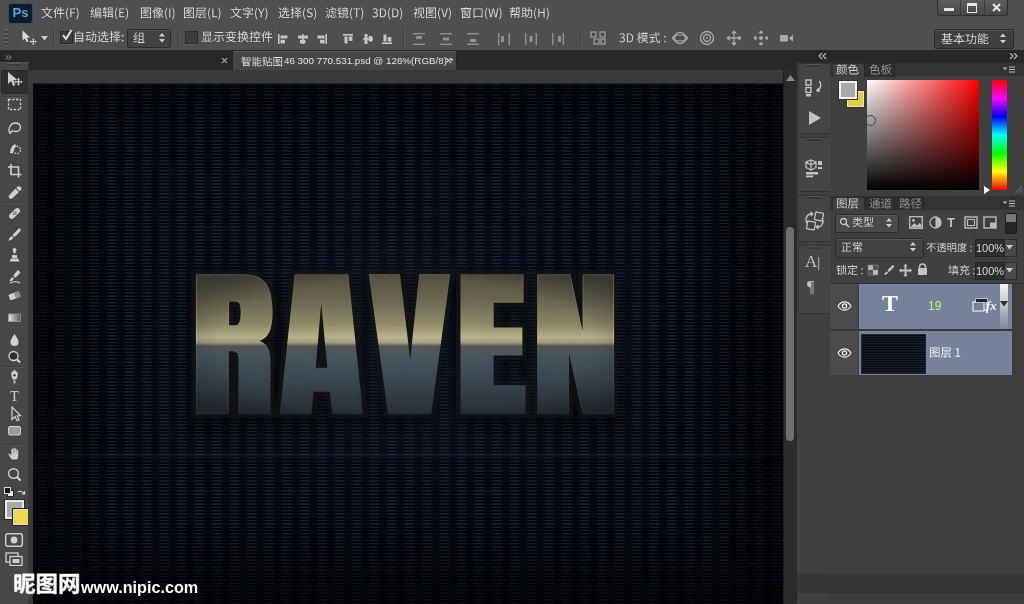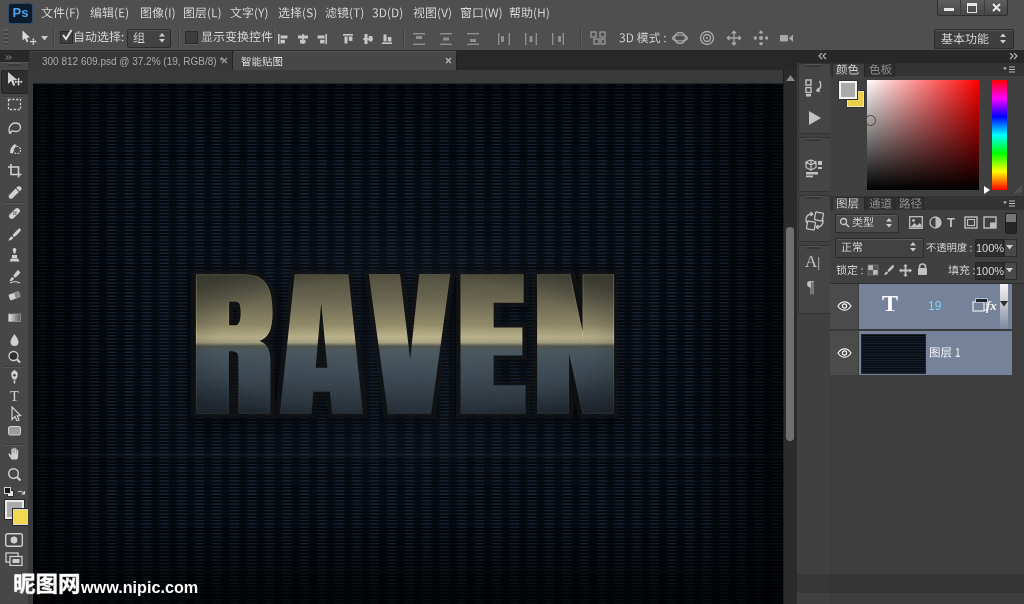--- a/index.html
+++ b/index.html
@@ -213,33 +213,30 @@
 <svg style="position:absolute;left:941.0px;top:29.8px;overflow:visible" width="48.0" height="17.4" viewBox="0 -13.2 48.0 17.4">
       <path d="M1.1 -8.9H10.9V-8.2H1.1ZM1.5 -0.1H10.6V0.6H1.5ZM3.5 -7.4H8.5V-6.7H3.5ZM3.5 -5.8H8.5V-5.2H3.5ZM0.6 -4.3H11.5V-3.5H0.6ZM3.1 -2.1H9.0V-1.4H3.1ZM2.9 -10.1H3.8V-3.9H2.9ZM8.2 -10.1H9.1V-3.9H8.2ZM5.5 -3.2H6.4V0.3H5.5ZM3.6 -4.1 4.3 -3.8Q4.0 -3.2 3.4 -2.6Q2.9 -2.1 2.3 -1.6Q1.7 -1.1 1.0 -0.8Q1.0 -0.9 0.9 -1.1Q0.7 -1.2 0.6 -1.3Q0.5 -1.5 0.4 -1.5Q1.0 -1.8 1.6 -2.2Q2.2 -2.6 2.7 -3.1Q3.2 -3.6 3.6 -4.1ZM8.5 -4.1Q8.8 -3.6 9.3 -3.1Q9.8 -2.7 10.4 -2.3Q11.0 -1.9 11.6 -1.7Q11.5 -1.6 11.4 -1.5Q11.3 -1.4 11.2 -1.2Q11.1 -1.1 11.0 -1.0Q10.4 -1.3 9.8 -1.7Q9.1 -2.1 8.6 -2.7Q8.1 -3.2 7.8 -3.8Z M12.8 -7.5H23.2V-6.6H12.8ZM14.7 -2.2H21.3V-1.3H14.7ZM17.5 -10.1H18.5V1.0H17.5ZM16.6 -7.2 17.5 -7.0Q17.0 -5.7 16.3 -4.6Q15.7 -3.5 14.8 -2.5Q14.0 -1.6 13.1 -0.9Q13.0 -1.1 12.9 -1.2Q12.8 -1.3 12.7 -1.5Q12.6 -1.6 12.4 -1.7Q13.3 -2.2 14.1 -3.1Q14.9 -4.0 15.6 -5.0Q16.2 -6.1 16.6 -7.2ZM19.3 -7.2Q19.7 -6.1 20.4 -5.0Q21.0 -4.0 21.8 -3.1Q22.7 -2.3 23.6 -1.8Q23.5 -1.7 23.3 -1.5Q23.2 -1.4 23.1 -1.2Q23.0 -1.1 22.9 -1.0Q21.9 -1.6 21.1 -2.5Q20.3 -3.4 19.6 -4.6Q18.9 -5.7 18.5 -7.0Z M24.6 -8.7H29.0V-7.8H24.6ZM29.1 -7.3H34.8V-6.5H29.1ZM26.4 -8.3H27.3V-2.3H26.4ZM34.4 -7.3H35.3Q35.3 -7.3 35.3 -7.2Q35.3 -7.2 35.3 -7.1Q35.3 -6.9 35.3 -6.9Q35.2 -5.0 35.1 -3.7Q35.1 -2.4 35.0 -1.6Q34.9 -0.8 34.8 -0.3Q34.6 0.2 34.5 0.4Q34.3 0.6 34.1 0.7Q33.8 0.8 33.5 0.8Q33.2 0.9 32.8 0.9Q32.3 0.9 31.8 0.8Q31.8 0.6 31.7 0.4Q31.6 0.1 31.5 -0.1Q32.0 -0.0 32.5 -0.0Q33.0 0.0 33.2 0.0Q33.3 0.0 33.5 -0.0Q33.6 -0.1 33.7 -0.2Q33.8 -0.3 33.9 -0.8Q34.0 -1.2 34.1 -2.0Q34.2 -2.8 34.3 -4.1Q34.3 -5.4 34.4 -7.1ZM24.5 -2.2Q25.0 -2.3 25.8 -2.5Q26.6 -2.7 27.5 -2.9Q28.3 -3.2 29.2 -3.4L29.3 -2.6Q28.1 -2.2 26.9 -1.9Q25.6 -1.5 24.7 -1.3ZM31.2 -9.9H32.1Q32.1 -8.5 32.0 -7.2Q32.0 -5.9 31.8 -4.7Q31.6 -3.5 31.2 -2.4Q30.8 -1.4 30.1 -0.5Q29.4 0.3 28.3 1.0Q28.3 0.9 28.2 0.7Q28.1 0.6 27.9 0.5Q27.8 0.3 27.7 0.3Q28.7 -0.3 29.4 -1.1Q30.1 -1.9 30.4 -2.9Q30.8 -3.8 30.9 -5.0Q31.1 -6.1 31.1 -7.3Q31.2 -8.6 31.2 -9.9Z M37.2 -5.8H41.0V-5.0H38.0V0.9H37.2ZM40.6 -5.8H41.5V-0.1Q41.5 0.3 41.4 0.5Q41.3 0.7 41.1 0.8Q40.8 0.9 40.4 0.9Q40.0 0.9 39.5 0.9Q39.4 0.7 39.3 0.5Q39.3 0.3 39.2 0.1Q39.6 0.1 39.9 0.1Q40.3 0.1 40.4 0.1Q40.5 0.1 40.6 0.1Q40.6 0.0 40.6 -0.1ZM37.6 -4.0H41.1V-3.3H37.6ZM37.6 -2.2H41.1V-1.5H37.6ZM42.6 -10.1H43.5V-6.1Q43.5 -5.8 43.6 -5.7Q43.7 -5.6 44.1 -5.6Q44.2 -5.6 44.5 -5.6Q44.7 -5.6 45.1 -5.6Q45.4 -5.6 45.6 -5.6Q45.9 -5.6 46.0 -5.6Q46.3 -5.6 46.4 -5.7Q46.5 -5.8 46.6 -6.1Q46.6 -6.4 46.7 -7.0Q46.8 -6.9 47.0 -6.8Q47.3 -6.7 47.4 -6.7Q47.4 -5.9 47.3 -5.5Q47.1 -5.1 46.9 -5.0Q46.6 -4.8 46.1 -4.8Q46.1 -4.8 45.8 -4.8Q45.6 -4.8 45.4 -4.8Q45.1 -4.8 44.8 -4.8Q44.5 -4.8 44.3 -4.8Q44.1 -4.8 44.1 -4.8Q43.5 -4.8 43.2 -4.9Q42.9 -5.0 42.7 -5.3Q42.6 -5.6 42.6 -6.1ZM46.3 -9.2 46.9 -8.5Q46.4 -8.3 45.8 -8.0Q45.1 -7.8 44.5 -7.6Q43.8 -7.4 43.2 -7.2Q43.2 -7.4 43.1 -7.5Q43.0 -7.7 42.9 -7.9Q43.5 -8.0 44.1 -8.3Q44.8 -8.5 45.3 -8.7Q45.9 -9.0 46.3 -9.2ZM42.6 -4.5H43.5V-0.4Q43.5 -0.1 43.6 -0.0Q43.8 0.0 44.2 0.0Q44.3 0.0 44.5 0.0Q44.8 0.0 45.1 0.0Q45.4 0.0 45.7 0.0Q46.0 0.0 46.1 0.0Q46.4 0.0 46.5 -0.1Q46.6 -0.2 46.7 -0.5Q46.7 -0.9 46.8 -1.5Q46.9 -1.4 47.1 -1.3Q47.4 -1.2 47.6 -1.2Q47.5 -0.4 47.4 0.1Q47.2 0.5 47.0 0.7Q46.7 0.9 46.2 0.9Q46.1 0.9 45.9 0.9Q45.7 0.9 45.4 0.9Q45.1 0.9 44.9 0.9Q44.6 0.9 44.4 0.9Q44.2 0.9 44.1 0.9Q43.5 0.9 43.2 0.7Q42.9 0.6 42.7 0.4Q42.6 0.1 42.6 -0.4ZM46.4 -3.8 47.0 -3.2Q46.5 -2.9 45.9 -2.6Q45.2 -2.4 44.5 -2.1Q43.8 -1.9 43.2 -1.7Q43.2 -1.9 43.1 -2.1Q43.0 -2.2 42.9 -2.4Q43.5 -2.6 44.2 -2.8Q44.9 -3.0 45.4 -3.3Q46.0 -3.6 46.4 -3.8ZM39.7 -9.1 40.5 -9.4Q40.8 -9.0 41.1 -8.5Q41.4 -8.0 41.7 -7.6Q41.9 -7.1 42.0 -6.8L41.2 -6.4Q41.1 -6.8 40.9 -7.2Q40.6 -7.7 40.3 -8.2Q40.0 -8.7 39.7 -9.1ZM37.0 -6.6Q37.0 -6.7 36.9 -6.9Q36.9 -7.1 36.8 -7.2Q36.8 -7.4 36.7 -7.5Q36.8 -7.5 37.0 -7.7Q37.1 -7.8 37.3 -8.0Q37.4 -8.1 37.6 -8.4Q37.8 -8.8 38.1 -9.2Q38.3 -9.6 38.5 -10.1L39.4 -9.8Q39.2 -9.3 38.9 -8.8Q38.6 -8.3 38.2 -7.9Q37.9 -7.5 37.6 -7.1V-7.1Q37.6 -7.1 37.5 -7.1Q37.4 -7.0 37.3 -6.9Q37.2 -6.9 37.1 -6.8Q37.0 -6.7 37.0 -6.6ZM37.0 -6.6 37.0 -7.3 37.5 -7.5 41.4 -7.8Q41.3 -7.6 41.3 -7.4Q41.3 -7.2 41.3 -7.1Q40.2 -7.0 39.5 -6.9Q38.8 -6.9 38.3 -6.8Q37.8 -6.8 37.6 -6.8Q37.3 -6.7 37.2 -6.7Q37.1 -6.7 37.0 -6.6Z" fill="#d9d9d9"></path>
     </svg>
 <svg class="abs" style="left:1000px;top:33px" width="7" height="11">
       <path d="M0 4 L3 0.5 L6 4 Z M0 7 L3 10.5 L6 7 Z" fill="#ccc"></path>
     </svg>
 <div class="abs" style="left:0;top:50px;width:1024px;height:20px;background:#282828"></div>
 <svg class="abs" style="left:5px;top:55px" width="8" height="6">
       <path d="M1 0.5 l2 2 -2 2 M4 0.5 l2 2 -2 2" stroke="#a8a8a8" stroke-width="1" fill="none"></path>
     </svg>
-<div class="abs" style="left:29px;top:51px;width:203px;height:19px;background:#383838;
- border-right:1px solid #222;border-top:1px solid #454545;border-radius:2px 2px 0 0;
- color:#ababab;font-size:10px;line-height:19px;white-space:nowrap;overflow:hidden">
- <span style="padding-left:13px">300 812 609.psd @ 37.2% (19, RGB/8) *</span></div>
 <svg class="abs" style="left:221px;top:57px" width="7" height="7">
       <path d="M1 1 L6 6 M6 1 L1 6" stroke="#9a9a9a" stroke-width="1.3"></path>
     </svg>
 <div class="abs" style="left:233px;top:51px;width:223px;height:19px;background:#474747;
  border-right:1px solid #222;border-top:1px solid #5a5a5a;border-radius:2px 2px 0 0;
  color:#e3e3e3;font-size:11px;line-height:19px;white-space:nowrap;overflow:hidden"></div>
 <svg class="abs" style="left:241px;top:55px;overflow:visible" width="42" height="14" viewBox="0 -10.5 42 14">
       <path d="M2.0 -3.5H8.5V0.8H7.7V-2.8H2.8V0.8H2.0ZM2.5 -1.9H8.0V-1.2H2.5ZM1.6 -7.9H5.0V-7.3H1.6ZM0.5 -6.3H5.3V-5.7H0.5ZM2.5 -0.2H8.0V0.5H2.5ZM2.7 -7.7H3.5V-6.7Q3.5 -6.3 3.4 -5.9Q3.3 -5.4 3.0 -5.0Q2.8 -4.5 2.3 -4.1Q1.8 -3.6 0.9 -3.3Q0.9 -3.4 0.7 -3.5Q0.6 -3.7 0.4 -3.8Q1.2 -4.1 1.7 -4.5Q2.1 -4.9 2.4 -5.2Q2.6 -5.6 2.6 -6.0Q2.7 -6.4 2.7 -6.7ZM1.7 -8.9 2.4 -8.7Q2.2 -8.0 1.9 -7.4Q1.5 -6.8 1.2 -6.4Q1.1 -6.4 1.0 -6.5Q0.9 -6.6 0.7 -6.6Q0.6 -6.7 0.5 -6.7Q0.9 -7.2 1.2 -7.7Q1.5 -8.3 1.7 -8.9ZM3.2 -5.5Q3.4 -5.4 3.6 -5.3Q3.9 -5.1 4.2 -4.9Q4.5 -4.7 4.8 -4.6Q5.1 -4.4 5.2 -4.3L4.7 -3.8Q4.5 -3.9 4.2 -4.1Q4.0 -4.3 3.7 -4.5Q3.4 -4.7 3.1 -4.9Q2.9 -5.1 2.7 -5.2ZM6.5 -7.3V-5.0H8.6V-7.3ZM5.7 -8.0H9.4V-4.3H5.7Z M11.6 -5.1H14.9V-4.4H12.3V0.8H11.6ZM14.5 -5.1H15.3V-0.1Q15.3 0.2 15.2 0.4Q15.2 0.6 14.9 0.7Q14.7 0.8 14.4 0.8Q14.0 0.8 13.5 0.8Q13.5 0.7 13.4 0.4Q13.3 0.2 13.3 0.1Q13.6 0.1 13.9 0.1Q14.2 0.1 14.4 0.1Q14.5 0.1 14.5 0.1Q14.5 0.0 14.5 -0.1ZM11.9 -3.5H14.9V-2.9H11.9ZM11.9 -1.9H14.9V-1.3H11.9ZM16.3 -8.8H17.1V-5.3Q17.1 -5.1 17.2 -5.0Q17.3 -4.9 17.6 -4.9Q17.7 -4.9 17.9 -4.9Q18.2 -4.9 18.4 -4.9Q18.7 -4.9 18.9 -4.9Q19.2 -4.9 19.3 -4.9Q19.5 -4.9 19.6 -5.0Q19.7 -5.1 19.8 -5.4Q19.8 -5.6 19.8 -6.1Q19.9 -6.0 20.1 -6.0Q20.4 -5.9 20.5 -5.8Q20.5 -5.2 20.4 -4.8Q20.3 -4.5 20.0 -4.4Q19.8 -4.2 19.4 -4.2Q19.3 -4.2 19.1 -4.2Q18.9 -4.2 18.7 -4.2Q18.4 -4.2 18.2 -4.2Q18.0 -4.2 17.8 -4.2Q17.6 -4.2 17.6 -4.2Q17.1 -4.2 16.8 -4.3Q16.5 -4.4 16.4 -4.7Q16.3 -4.9 16.3 -5.3ZM19.5 -8.0 20.0 -7.4Q19.6 -7.2 19.0 -7.0Q18.5 -6.8 17.9 -6.7Q17.3 -6.5 16.8 -6.3Q16.8 -6.4 16.7 -6.6Q16.6 -6.8 16.6 -6.9Q17.1 -7.0 17.6 -7.2Q18.2 -7.4 18.7 -7.6Q19.2 -7.8 19.5 -8.0ZM16.3 -3.9H17.1V-0.4Q17.1 -0.1 17.2 -0.0Q17.3 0.0 17.7 0.0Q17.7 0.0 18.0 0.0Q18.2 0.0 18.5 0.0Q18.8 0.0 19.0 0.0Q19.2 0.0 19.4 0.0Q19.6 0.0 19.7 -0.1Q19.8 -0.1 19.8 -0.4Q19.9 -0.7 19.9 -1.3Q20.0 -1.2 20.2 -1.2Q20.5 -1.1 20.6 -1.0Q20.6 -0.3 20.5 0.1Q20.3 0.4 20.1 0.6Q19.9 0.7 19.4 0.7Q19.3 0.7 19.2 0.7Q19.0 0.7 18.7 0.7Q18.5 0.7 18.2 0.7Q18.0 0.7 17.8 0.7Q17.6 0.7 17.6 0.7Q17.1 0.7 16.8 0.7Q16.5 0.6 16.4 0.3Q16.3 0.1 16.3 -0.4ZM19.6 -3.3 20.1 -2.8Q19.7 -2.5 19.2 -2.3Q18.6 -2.1 18.0 -1.9Q17.4 -1.7 16.8 -1.5Q16.8 -1.6 16.7 -1.8Q16.6 -2.0 16.6 -2.1Q17.1 -2.2 17.7 -2.4Q18.2 -2.7 18.8 -2.9Q19.3 -3.1 19.6 -3.3ZM13.8 -7.9 14.4 -8.2Q14.7 -7.8 15.0 -7.4Q15.2 -7.0 15.5 -6.6Q15.7 -6.2 15.8 -5.9L15.1 -5.6Q15.0 -5.9 14.8 -6.3Q14.6 -6.7 14.3 -7.2Q14.0 -7.6 13.8 -7.9ZM11.4 -5.8Q11.4 -5.9 11.3 -6.0Q11.3 -6.2 11.2 -6.3Q11.2 -6.5 11.1 -6.6Q11.2 -6.6 11.4 -6.7Q11.5 -6.8 11.6 -7.0Q11.7 -7.1 11.9 -7.4Q12.1 -7.7 12.3 -8.0Q12.5 -8.4 12.7 -8.8L13.5 -8.6Q13.3 -8.2 13.0 -7.7Q12.7 -7.3 12.5 -6.9Q12.2 -6.5 11.9 -6.2V-6.2Q11.9 -6.2 11.8 -6.2Q11.7 -6.1 11.6 -6.1Q11.5 -6.0 11.5 -5.9Q11.4 -5.9 11.4 -5.8ZM11.4 -5.8 11.4 -6.4 11.8 -6.6 15.2 -6.8Q15.2 -6.7 15.1 -6.5Q15.1 -6.3 15.1 -6.2Q14.2 -6.1 13.6 -6.1Q12.9 -6.0 12.5 -6.0Q12.1 -5.9 11.9 -5.9Q11.7 -5.9 11.6 -5.9Q11.4 -5.8 11.4 -5.8Z M27.8 -8.8H28.5V-3.4H27.8ZM28.2 -6.7H31.1V-6.0H28.2ZM26.5 -0.4H30.4V0.3H26.5ZM26.1 -3.8H30.7V0.8H30.0V-3.0H26.8V0.8H26.1ZM23.3 -6.8H24.0V-3.9Q24.0 -3.3 24.0 -2.7Q23.9 -2.1 23.7 -1.4Q23.5 -0.8 23.0 -0.2Q22.6 0.4 21.9 0.9Q21.8 0.7 21.6 0.6Q21.5 0.4 21.4 0.3Q22.1 -0.1 22.5 -0.6Q22.9 -1.1 23.1 -1.7Q23.2 -2.3 23.3 -2.8Q23.3 -3.4 23.3 -3.9ZM23.8 -1.3 24.4 -1.7Q24.6 -1.4 24.8 -1.1Q25.0 -0.7 25.2 -0.4Q25.4 -0.1 25.5 0.1L24.9 0.6Q24.8 0.3 24.6 -0.0Q24.5 -0.3 24.2 -0.7Q24.0 -1.0 23.8 -1.3ZM21.9 -8.2H25.5V-1.9H24.8V-7.5H22.6V-1.9H21.9Z M32.4 -8.4H41.1V0.8H40.3V-7.6H33.1V0.8H32.4ZM32.8 -0.3H40.8V0.4H32.8ZM35.4 -2.9 35.8 -3.4Q36.2 -3.3 36.7 -3.2Q37.1 -3.1 37.5 -2.9Q38.0 -2.8 38.3 -2.6L37.9 -2.1Q37.6 -2.2 37.2 -2.4Q36.8 -2.6 36.3 -2.7Q35.9 -2.8 35.4 -2.9ZM35.8 -7.4 36.5 -7.2Q36.2 -6.7 35.8 -6.3Q35.4 -5.8 35.0 -5.4Q34.5 -5.0 34.1 -4.7Q34.0 -4.8 33.9 -4.9Q33.8 -5.0 33.7 -5.1Q33.6 -5.2 33.5 -5.2Q34.2 -5.6 34.8 -6.2Q35.4 -6.8 35.8 -7.4ZM38.7 -6.6H38.8L38.9 -6.6L39.4 -6.4Q39.0 -5.7 38.3 -5.2Q37.7 -4.6 36.9 -4.2Q36.2 -3.8 35.3 -3.5Q34.5 -3.2 33.7 -3.0Q33.7 -3.1 33.6 -3.2Q33.5 -3.3 33.5 -3.4Q33.4 -3.6 33.3 -3.6Q34.1 -3.8 34.9 -4.1Q35.7 -4.3 36.4 -4.7Q37.2 -5.1 37.7 -5.5Q38.3 -6.0 38.7 -6.5ZM35.4 -6.0Q35.8 -5.5 36.6 -5.0Q37.4 -4.5 38.3 -4.2Q39.2 -3.9 40.1 -3.7Q40.0 -3.6 39.9 -3.4Q39.8 -3.3 39.7 -3.1Q38.7 -3.3 37.8 -3.7Q36.9 -4.1 36.1 -4.6Q35.3 -5.1 34.8 -5.8ZM35.6 -6.6H38.9V-6.0H35.2ZM34.4 -1.6 34.8 -2.1Q35.3 -2.1 35.9 -2.0Q36.5 -1.9 37.0 -1.7Q37.6 -1.6 38.1 -1.5Q38.6 -1.4 39.0 -1.2L38.7 -0.6Q38.2 -0.8 37.4 -1.0Q36.7 -1.2 35.9 -1.3Q35.1 -1.5 34.4 -1.6Z" fill="#e3e3e3"></path>
     </svg>
+<div class="abs" style="left:284px;top:51px;color:#e3e3e3;font-size:9.8px;line-height:19px">46 300 770.531.psd @ 126%(RGB/8) *</div>
 <svg class="abs" style="left:445px;top:57px" width="7" height="7">
       <path d="M1 1 L6 6 M6 1 L1 6" stroke="#b5b5b5" stroke-width="1.3"></path>
     </svg>
 <div class="abs" style="left:0;top:62px;width:28px;height:542px;background:#474747;border-right:1px solid #373737;border-top:1px solid #555"></div>
 <div class="abs" style="left:8px;top:64px;width:12px;height:2px;background:#3a3a3a;box-shadow:0 -1px 0 #585858"></div>
 <div class="abs" style="left:1px;top:70px;width:26px;height:22px;background:#2f2f2f;border:1px solid #262626;border-radius:2px"></div>
 <svg class="abs" style="left:5px;top:72px" width="19" height="19" viewBox="0 0 19 19">
       <path d="M5 1 L5 13 L8.2 10 L10.2 15 L12.2 14 L10.4 9.2 L14.4 9 Z" fill="#cfcfcf" transform="translate(-2,-1)"></path>
       <path d="M11.5 9.5 h2 v-2 h-2 v-1.6 l-2.8 2.4 2.8 2.4 Z M14.8 6 v2 h2 v-2 h1.6 L16 3.2 13.6 6 Z M18 9.5 v-2? " fill="none"></path>
       <g transform="translate(9.2,5.8) scale(0.62)" fill="#cfcfcf">
@@ -584,21 +581,21 @@
 <div class="abs" style="left:830px;top:283px;width:194px;height:321px;background:#3d3d3d;border-top:1px solid #2e2e2e"></div>
 <div class="abs" style="left:830px;top:284px;width:182px;height:45px;background:#75829a"></div>
 <div class="abs" style="left:830px;top:284px;width:28px;height:45px;background:#4b4b4b"></div>
 <div class="abs" style="left:1000px;top:284px;width:8px;height:45px;background:linear-gradient(#f4f4f4,#c3c7cd 45%,rgba(170,177,188,0.1))"></div>
 <svg class="abs" style="left:837px;top:301px" width="15" height="10" viewBox="0 0 15 10">
       <path d="M1 5 C3 1.8 5.5 0.8 7.5 0.8 C9.5 0.8 12 1.8 14 5 C12 8.2 9.5 9.2 7.5 9.2 C5.5 9.2 3 8.2 1 5 Z" fill="none" stroke="#f0f0f0" stroke-width="1.2"></path>
       <circle cx="7.5" cy="5" r="2.1" fill="none" stroke="#f0f0f0" stroke-width="1.2"></circle>
     </svg>
 <div class="abs" style="left:858px;top:284px;width:1px;height:45px;background:#3f3f3f"></div>
 <div class="abs" style="left:882px;top:291px;color:#fff;font-size:24px;font-weight:bold;font-family:'Liberation Serif';line-height:1">T</div>
-<div class="abs" style="left:928px;top:299px;color:#7dd3fc;font-size:12px">19</div>
+<div class="abs" style="left:928px;top:299px;color:#bef264;font-size:12px">19</div>
 <svg class="abs" style="left:972px;top:298px" width="16" height="14" viewBox="0 0 16 14">
 <rect x="4" y="1" width="11" height="11" fill="none" stroke="#e8e8e8" stroke-width="1.2"></rect>
 <rect x="1" y="4" width="11" height="9" fill="#75829a" stroke="#e8e8e8" stroke-width="1.2"></rect>
 <rect x="4" y="1" width="11" height="3" fill="#20262e"></rect>
     </svg>
 <div class="abs" style="left:986px;top:298px;color:#f2f2f2;font-size:13px;font-style:italic;font-family:'Liberation Serif';font-weight:bold">fx</div>
 <svg class="abs" style="left:1000px;top:301px" width="8" height="6">
       <path d="M0 0 h8 l-4 5.5z" fill="#2e2e2e"></path>
     </svg>
 <div class="abs" style="left:830px;top:331px;width:182px;height:44px;background:#75829a"></div>

